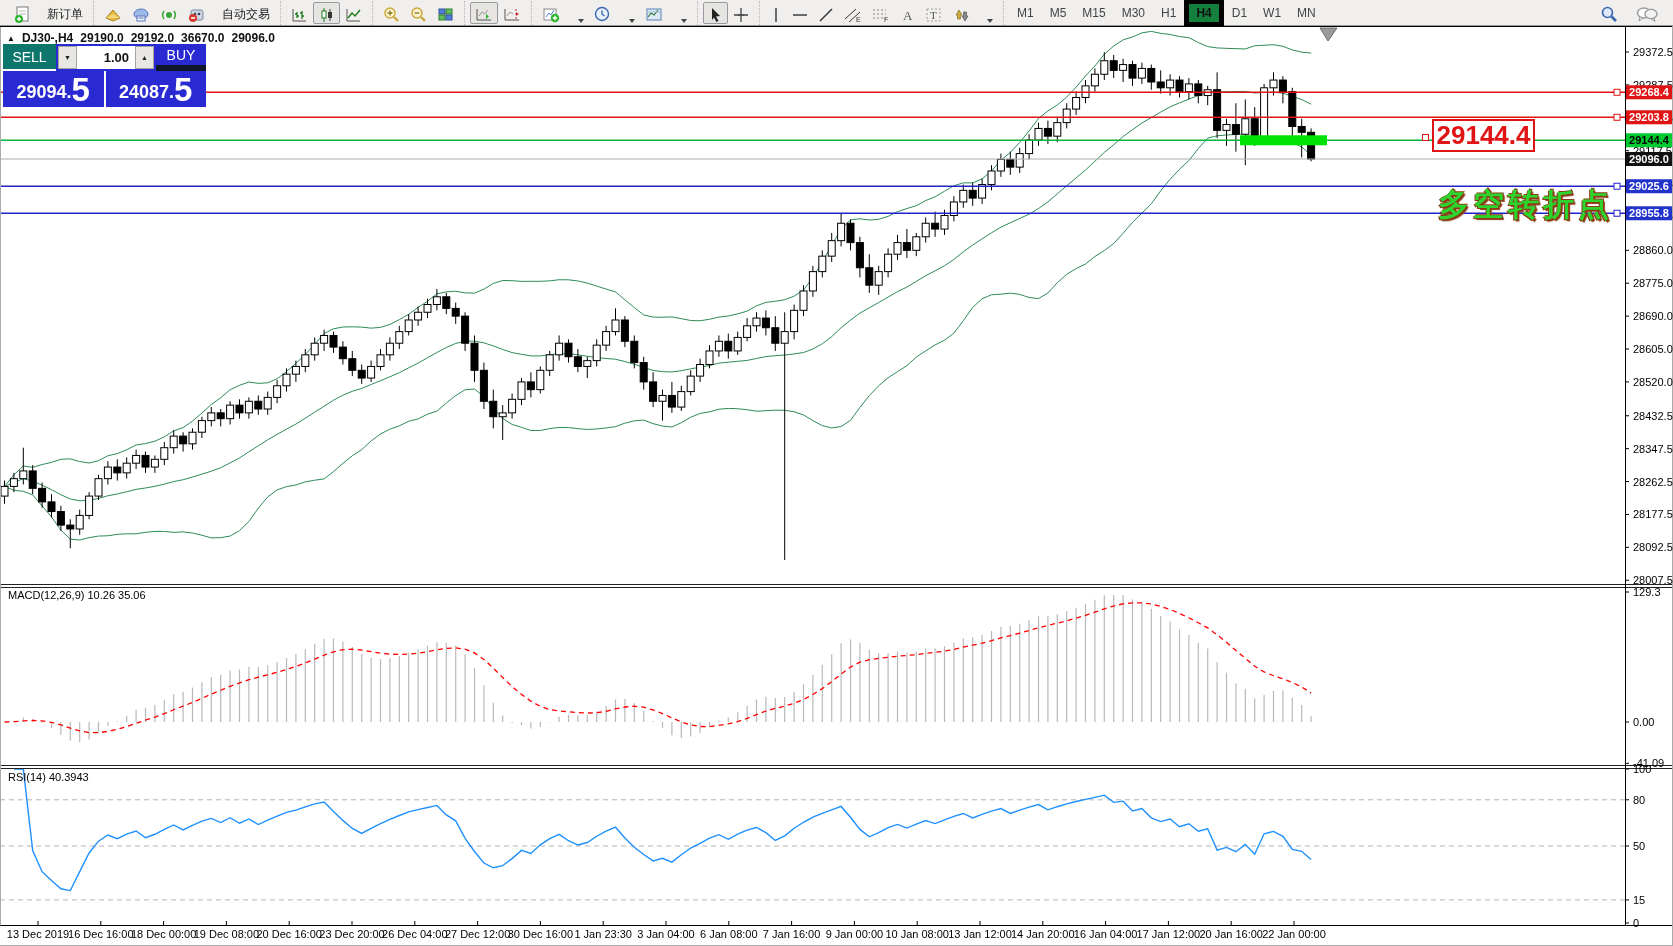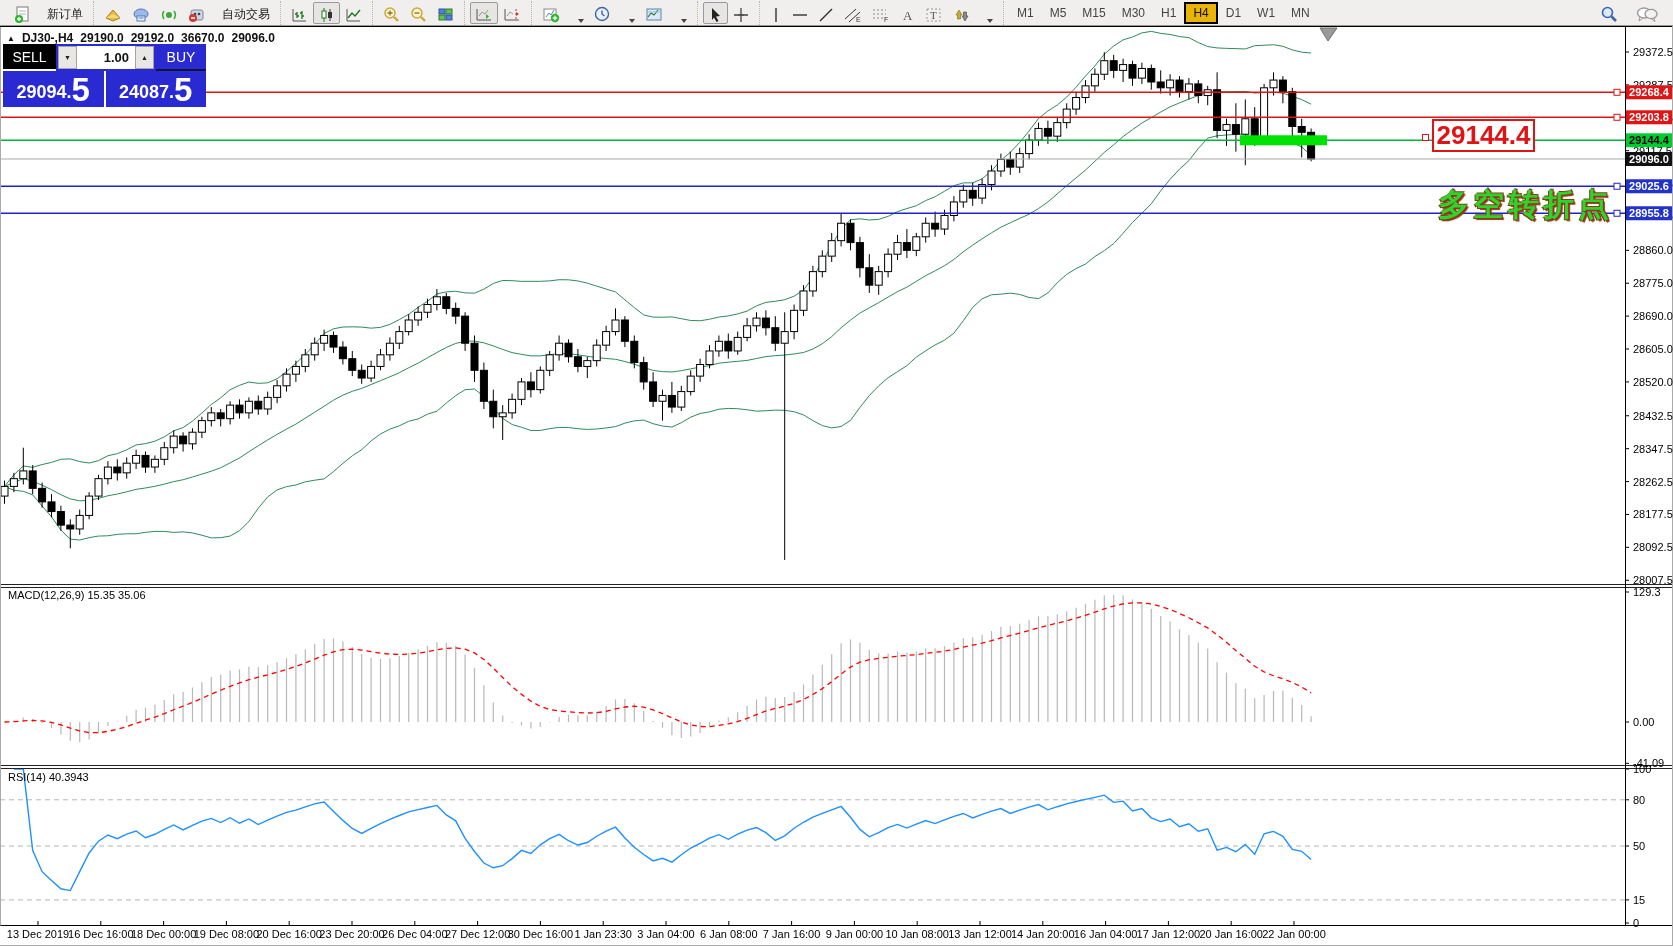--- a/index.html
+++ b/index.html
@@ -13,37 +13,37 @@
             border-left:1px dotted #b8b4ae; }
   .tgroup:first-child { border-left:none; }
   .tbtn { display:flex; align-items:flex-end; gap:16px; height:22px; padding:0 4px;
           border:1px solid transparent; border-radius:2px; color:#222; font-size:12px;
           cursor:default; }
   .tbtn.active { border-color:#9a99a2; background:#e7e5e2; }
   .tbtn svg { display:block; }
   .caret { width:0; height:0; border-left:3px solid transparent; border-right:3px solid transparent;
            border-top:4px solid #444; margin-left:2px; }
   .tf-btn { font-size:12px; color:#444; padding:2px 7px; border:1px solid transparent; }
-  .tf-btn.active { border:2px solid #000000; background:#eab308; color:#111; }
+  .tf-btn.active { border:5px solid #000000; background:#15803d; color:#111;font-weight:bold; }
   .toolbar-right { margin-left:auto; display:flex; align-items:center; gap:8px; padding-right:6px; }
   
   .chart-window { position:absolute; left:0; top:26px; width:1673px; height:920px;
                   background:#fff; }
   #chart-svg { position:absolute; left:0; top:0; }
   .symbol-bar { position:absolute; left:7px; top:5px; font-size:12px; font-weight:bold;
                 color:#111; display:flex; gap:7px; align-items:center; }
   .symbol-bar .tri { font-size:8px; }
   
   .trade-panel { position:absolute; left:3px; top:18px; width:203px; height:63px;
                  background:#2a2ad2; display:flex; flex-direction:column; }
   .tp-row1 { display:flex; height:27px; }
   .tp-sell, .tp-buy { color:#fff; font-size:14px; display:flex; align-items:center;
                       justify-content:center; cursor:pointer; }
-  .tp-sell { width:53px; background:#000000; border-bottom:2px solid #fff; }
-  .tp-buy  { width:50px; background:#2a2ad2; border-bottom:2px solid #0f172a; flex:0 0 auto; }
+  .tp-sell { width:53px; background:#0f766e; border-bottom:2px solid #fff; }
+  .tp-buy  { width:50px; background:#2a2ad2; border-bottom:6px solid #0f172a; flex:0 0 auto; }
   .tp-vol { flex:1; display:flex; background:#fff; border:2px solid #2a2ad2; align-items:stretch; }
   .tp-step { width:19px; background:#e9e7e4; border:1px solid #a7a4a0; color:#222;
              font-size:7px; display:flex; align-items:center; justify-content:center; cursor:pointer; }
   .tp-vol input { flex:1; border:none; outline:none; font-size:13px; text-align:right;
                   padding-right:6px; width:50px; font-family:"Liberation Sans",sans-serif; color:#111;font-weight:bold;}
   .tp-row2 { display:flex; flex:1; }
   .tp-price { flex:1; color:#fff; display:flex; align-items:flex-end; justify-content:center;
               padding-bottom:2px; }
   .tp-price.left { border-right:2px solid #fff;text-align:center; }
   .tp-int { font-size:18px; font-weight:bold; line-height:26px; }
@@ -911,15 +911,15 @@
         <span class="tp-dot">.</span>
         <span class="tp-big">5</span>
       </div>
     </div>
   </div>
 
   <div class="callout-anchor"></div>
   <div class="price-callout">29144.4</div>
   <div class="cn-note">多空转折点</div>
 
-  <div class="ind-label" style="top:563px">MACD(12,26,9) 15.35 35.06</div>
+  <div class="ind-label" style="top:563px">MACD(12,26,9) 10.26 35.06</div>
   <div class="ind-label" style="top:745px">RSI(14) 40.3943</div>
 </div>
 
 </body></html>

